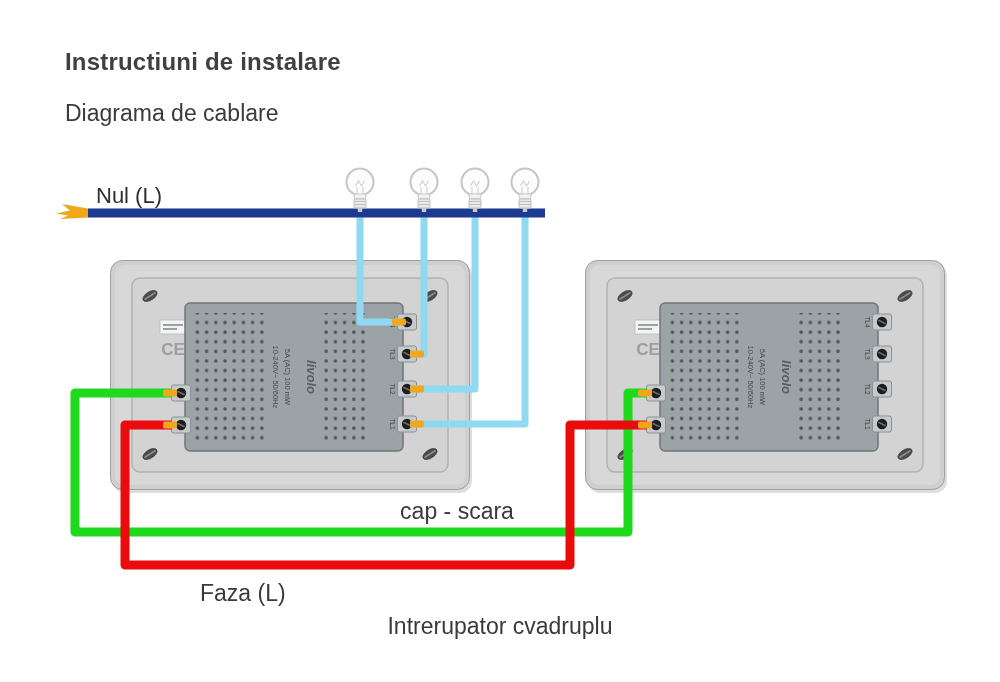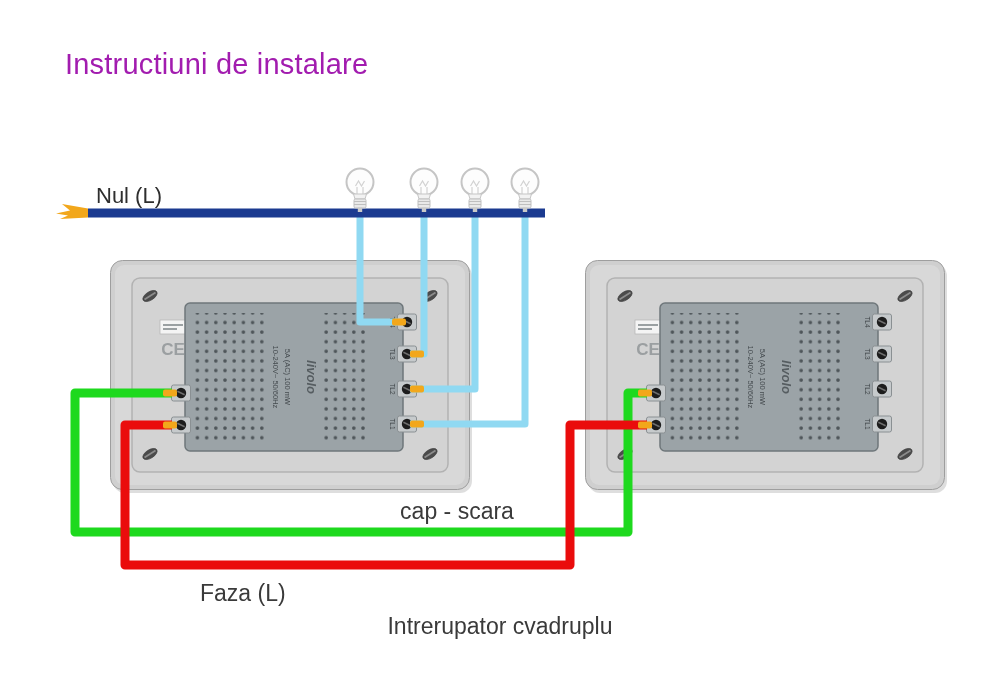--- a/index.html
+++ b/index.html
@@ -2,35 +2,36 @@
 <html><head>
 <meta charset="utf-8">
 <style>
   html,body{margin:0;padding:0;background:#ffffff;}
   .page{
     position:relative;width:1000px;height:682px;background:#ffffff;
     font-family:"Liberation Sans",sans-serif;overflow:hidden;
   }
   .title{
     position:absolute;left:65px;top:48px;
-    font-size:29px;font-weight:400;color:#a21caf;letter-spacing:0.2px;
+    font-size:24px;font-weight:700;color:#404040;letter-spacing:0.2px;
   }
   .subtitle{
     position:absolute;left:65px;top:100px;
     font-size:23px;font-weight:400;color:#3a3a3a;
   }
   .diagram{position:absolute;left:0;top:0;}
   svg text{font-family:"Liberation Sans",sans-serif;}
 </style>
 </head>
 <body>
 
 <div class="page">
 
   <div class="title">Instructiuni de instalare</div>
+  <div class="subtitle">Diagrama de cablare</div>
 
   <svg class="diagram" width="1000" height="682" viewBox="0 0 1000 682">
 
     <defs>
 
       <pattern id="holes" width="9.2" height="9.6" patternUnits="userSpaceOnUse">
         <circle cx="4.6" cy="4.8" r="1.8" fill="#4e5559"></circle>
       </pattern>
 
       <g id="cscrew">

